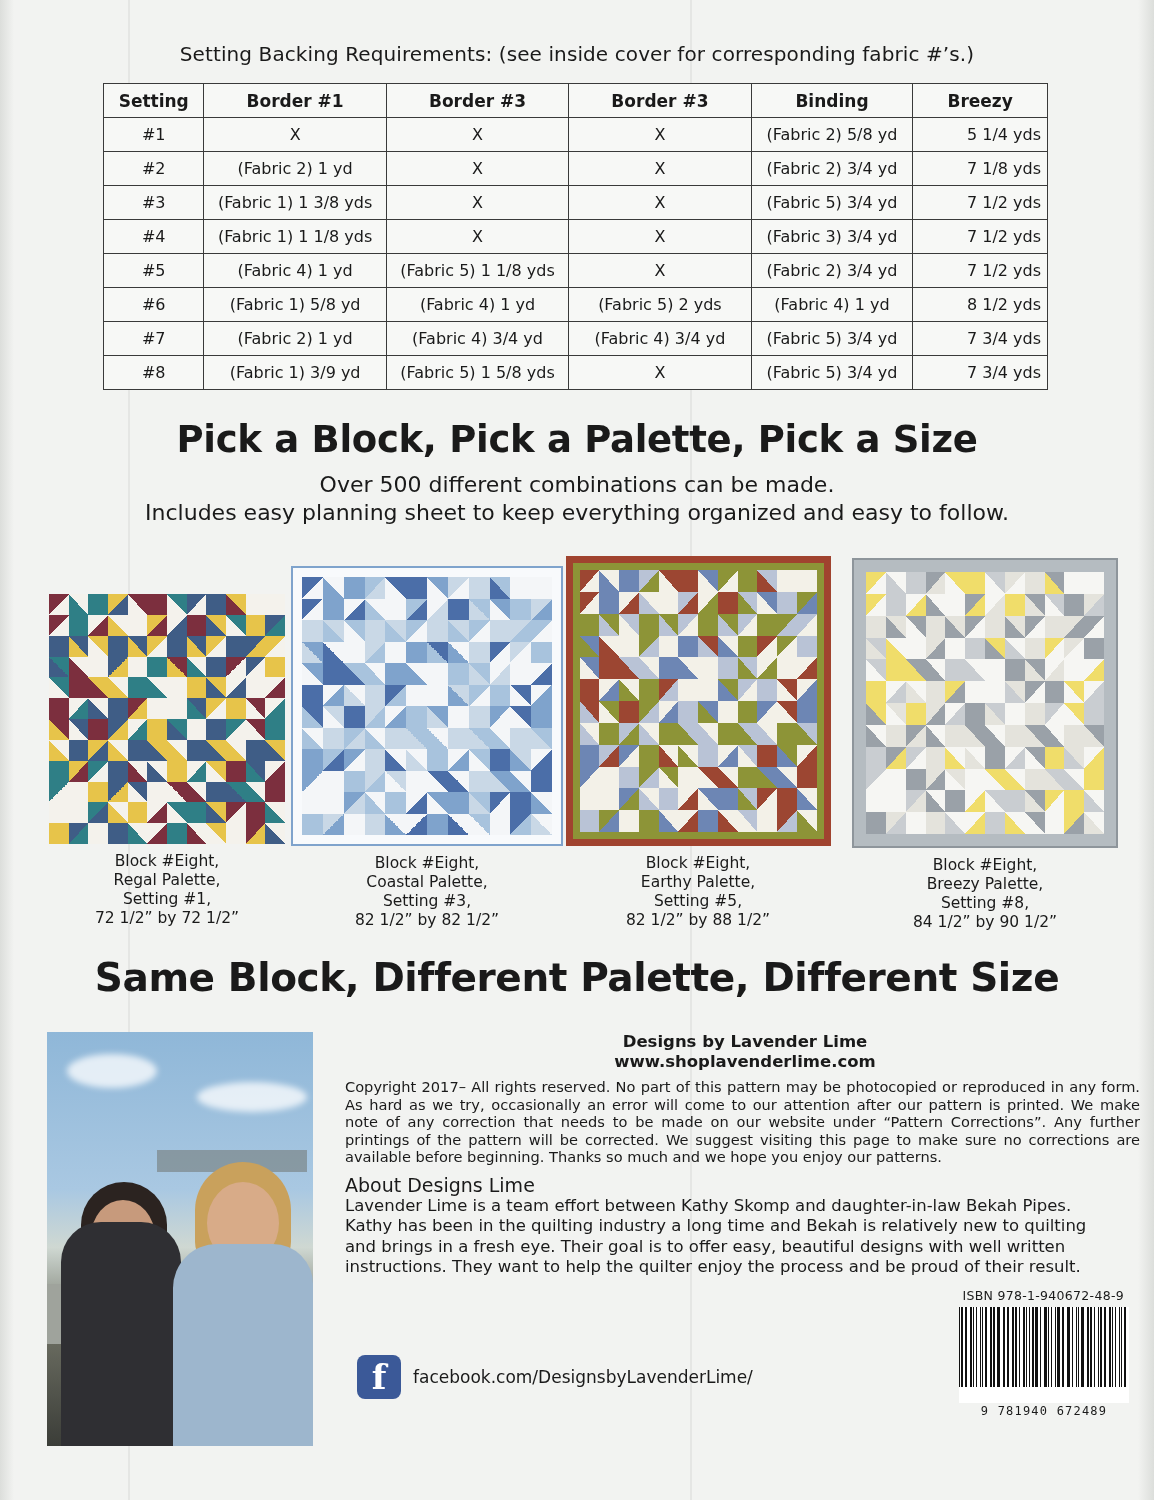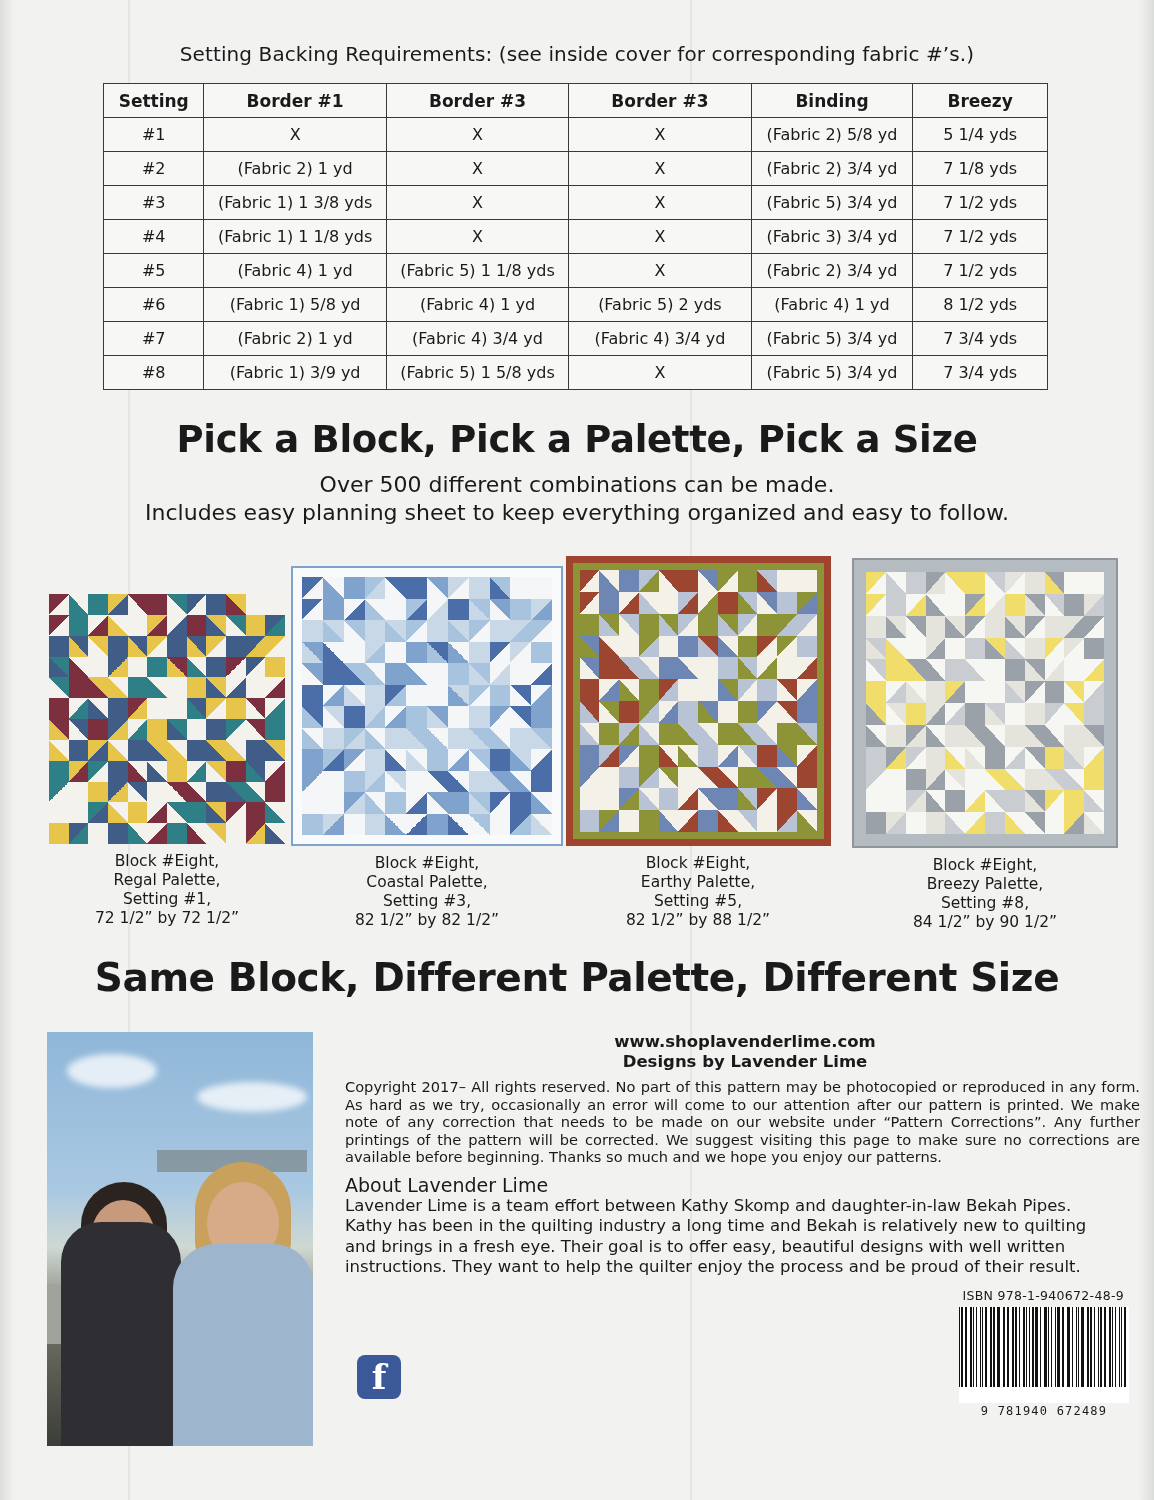--- a/index.html
+++ b/index.html
@@ -64,21 +64,21 @@
     height: 25px;
     background: #f7f8f6;
   }
   table.fabric th {
     font-weight: bold;
     font-size: 17px;
   }
   table.fabric td.setting { width: 90px; }
   table.fabric td.b1, table.fabric td.b2, table.fabric td.b3 { width: 185px; }
   table.fabric td.bind { width: 160px; }
-  table.fabric td.back { width: 130px; }
+  table.fabric td.back { width: 130px; text-align: right; }
 
   
   .headline1 {
     position: absolute;
     top: 418px; left: 0; width: 100%;
     text-align: center;
     font-size: 37px;
     font-weight: bold;
     letter-spacing: -.3px;
   }
@@ -1001,30 +1001,31 @@
   <div class="road"></div>
   <div class="hair-a"></div>
   <div class="head-a"></div>
   <div class="person-a"></div>
   <div class="hair-b"></div>
   <div class="head-b"></div>
   <div class="person-b"></div>
 </div>
 
 <div class="credits">
+  <div class="credit-line">Designs by Lavender Lime</div>
   <div class="credit-line">www.shoplavenderlime.com</div>
-  <div class="credit-line">Designs by Lavender Lime</div>
   <div class="copy-block">Copyright 2017– All rights reserved. No part of this pattern may be photocopied or reproduced in any form. As hard as we try, occasionally an  error will come to our  attention after our pattern is  printed. We make note of any correction that needs to be made on our website under “Pattern Corrections”. Any further printings of the pattern will be corrected. We suggest visiting this page to make sure no corrections are available before beginning. Thanks so much and we hope you enjoy our patterns.</div>
-  <div class="about-title">About Lavender Lime</div>
+  <div class="about-title">About Designs Lime</div>
   <div class="about-block">Lavender Lime is a team effort between Kathy Skomp and daughter-in-law Bekah Pipes. Kathy has been in the quilting industry a long time and Bekah is relatively new to quilting and brings in a fresh eye. Their goal is to offer easy, beautiful designs with well written instructions. They want to help the quilter enjoy the process and be proud of their result.</div>
 </div>
 
 <div class="social">
   <div class="fb-icon">f</div>
   <div class="social-links">
+    <div>facebook.com/DesignsbyLavenderLime/</div>
   </div>
 </div>
 
 <div class="isbn">ISBN  978-1-940672-48-9</div>
 <div class="barcode">
   <div class="bars" id="barcode-bars">
       <i style="width: 1px; margin-right: 1px;"></i>
       <i style="width: 2px; margin-right: 2px;"></i>
       <i style="width: 3px; margin-right: 3px;"></i>
       <i style="width: 2px; margin-right: 1px;"></i>

